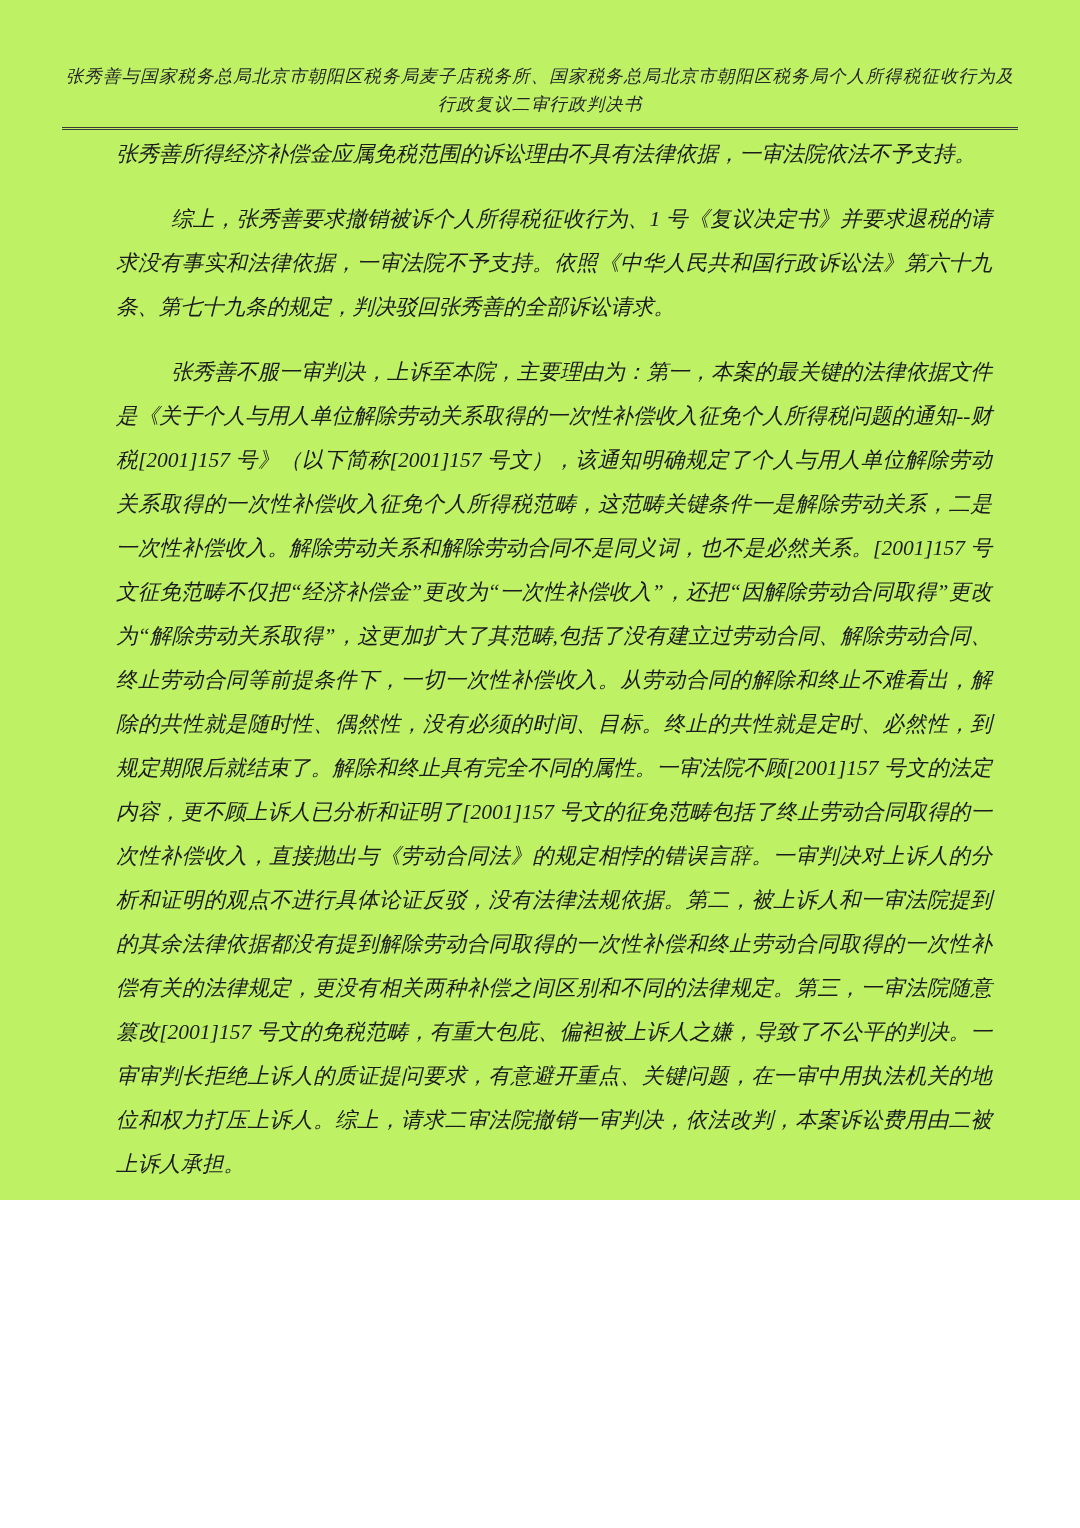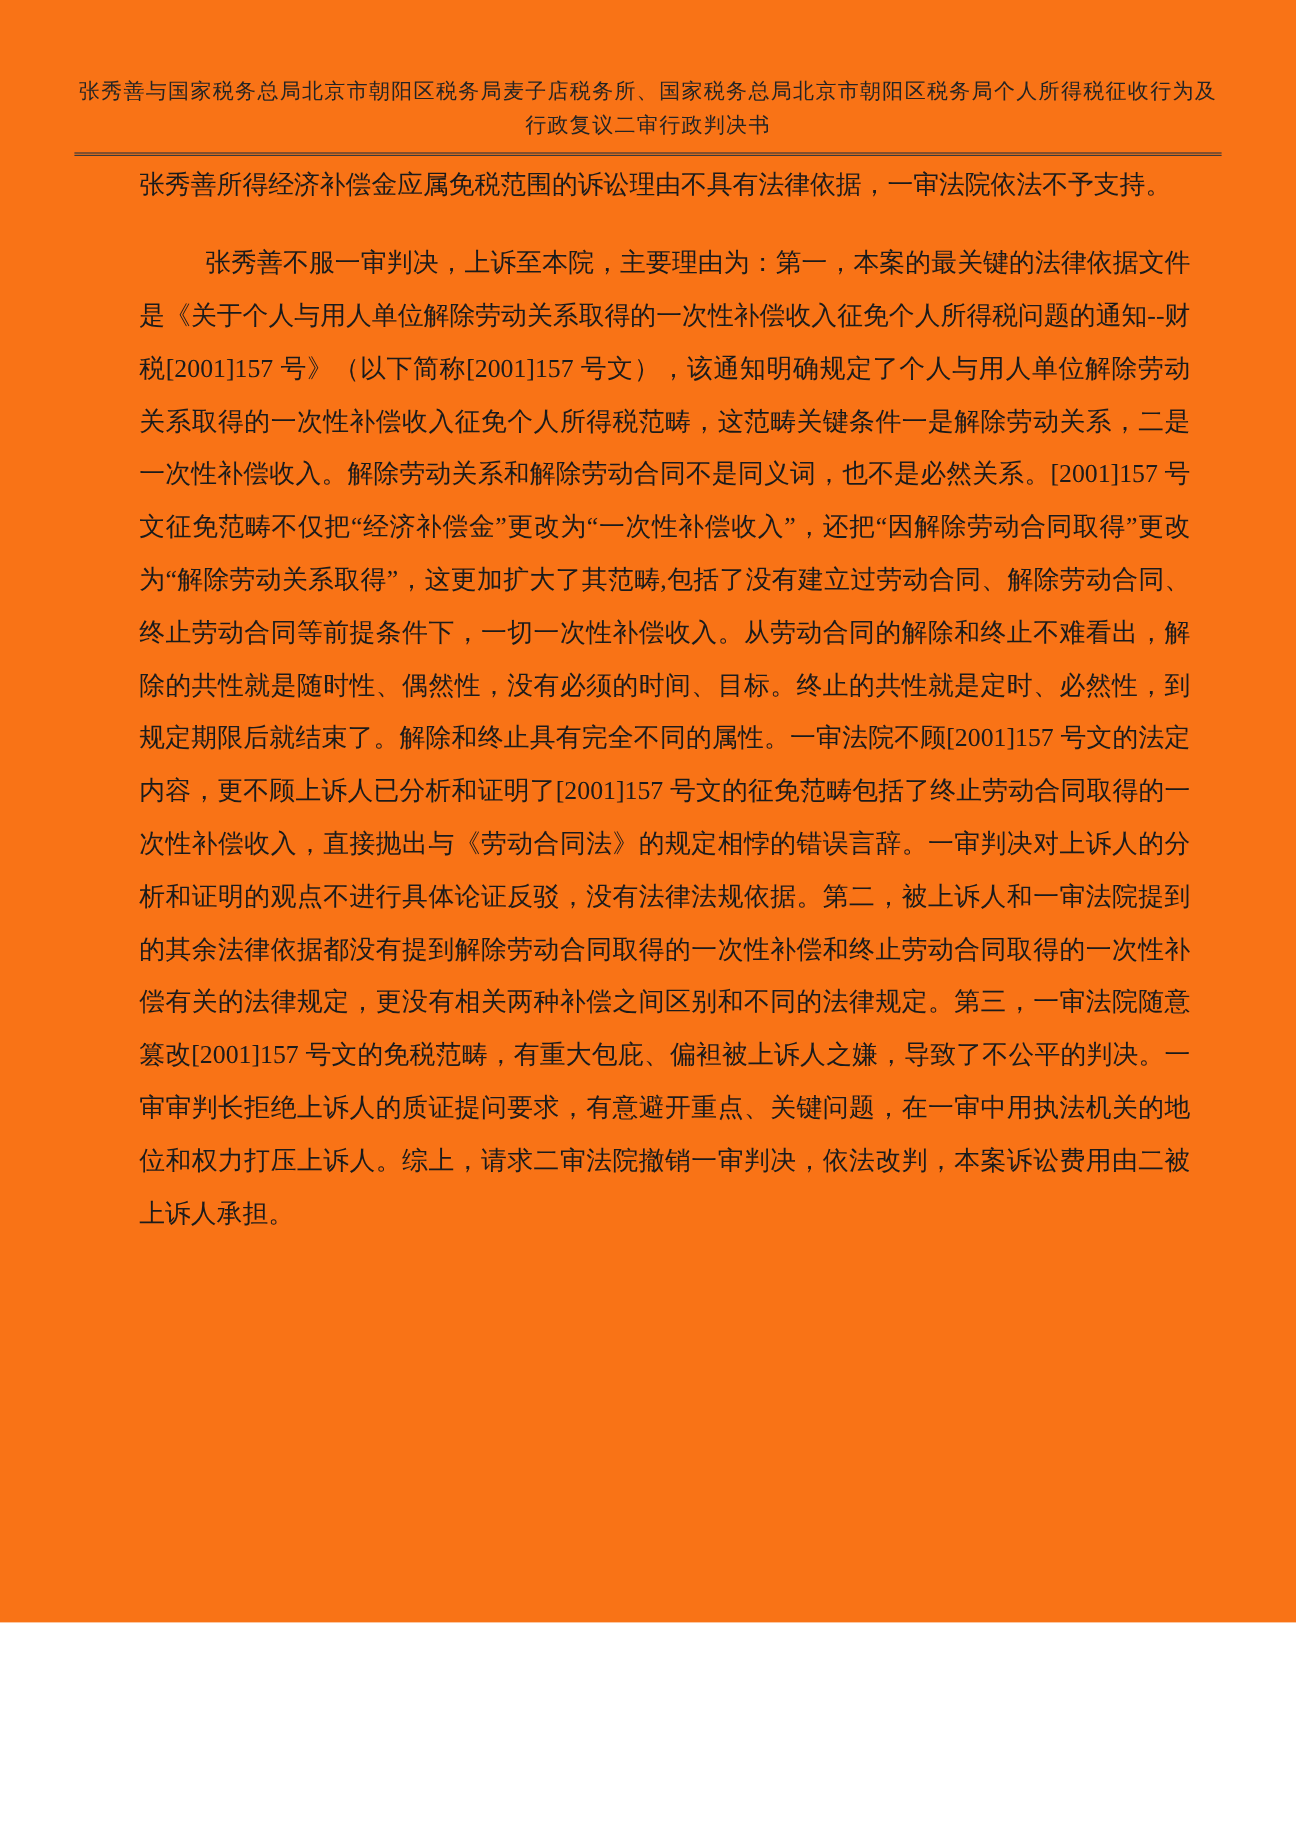--- a/index.html
+++ b/index.html
@@ -9,24 +9,25 @@
   }
   body {
     width: 1080px;
     height: 1528px;
     font-family: "Liberation Serif", "DejaVu Serif", serif;
     color: #1c1c1c;
   }
   .page {
     position: relative;
     width: 1080px;
-    height: 1352px;
-    background: #f97316;
+    height: 1200px;
+    background: #bef264;
     overflow: hidden;
     box-sizing: border-box;
+    font-style: italic;
   }
   .doc-header {
     margin: 62px 62px 0 62px;
     text-align: center;
     font-size: 17.5px;
     line-height: 28px;
     letter-spacing: 1.1px;
     color: #242424;
     padding-bottom: 9px;
     border-bottom: 3px double #3a3a3a;
@@ -60,20 +61,21 @@
 <body>
 
 <div class="page">
 
   <header class="doc-header">
     <div>张秀善与国家税务总局北京市朝阳区税务局麦子店税务所、国家税务总局北京市朝阳区税务局个人所得税征收行为及行政复议二审行政判决书</div>
   </header>
 
   <main class="doc-body">
     <p class="para">张秀善所得经济补偿金应属免税范围的诉讼理由不具有法律依据，一审法院依法不予支持。</p>
+    <p class="para indent">综上，张秀善要求撤销被诉个人所得税征收行为、1 号《复议决定书》并要求退税的请求没有事实和法律依据，一审法院不予支持。依照《中华人民共和国行政诉讼法》第六十九条、第七十九条的规定，判决驳回张秀善的全部诉讼请求。</p>
     <p class="para indent">张秀善不服一审判决，上诉至本院，主要理由为：第一，本案的最关键的法律依据文件是《关于个人与用人单位解除劳动关系取得的一次性补偿收入征免个人所得税问题的通知--财税[2001]157 号》（以下简称[2001]157 号文），该通知明确规定了个人与用人单位解除劳动关系取得的一次性补偿收入征免个人所得税范畴，这范畴关键条件一是解除劳动关系，二是一次性补偿收入。解除劳动关系和解除劳动合同不是同义词，也不是必然关系。[2001]157 号文征免范畴不仅把“经济补偿金”更改为“一次性补偿收入”，还把“因解除劳动合同取得”更改为“解除劳动关系取得”，这更加扩大了其范畴,包括了没有建立过劳动合同、解除劳动合同、终止劳动合同等前提条件下，一切一次性补偿收入。从劳动合同的解除和终止不难看出，解除的共性就是随时性、偶然性，没有必须的时间、目标。终止的共性就是定时、必然性，到规定期限后就结束了。解除和终止具有完全不同的属性。一审法院不顾[2001]157 号文的法定内容，更不顾上诉人已分析和证明了[2001]157 号文的征免范畴包括了终止劳动合同取得的一次性补偿收入，直接抛出与《劳动合同法》的规定相悖的错误言辞。一审判决对上诉人的分析和证明的观点不进行具体论证反驳，没有法律法规依据。第二，被上诉人和一审法院提到的其余法律依据都没有提到解除劳动合同取得的一次性补偿和终止劳动合同取得的一次性补偿有关的法律规定，更没有相关两种补偿之间区别和不同的法律规定。第三，一审法院随意篡改[2001]157 号文的免税范畴，有重大包庇、偏袒被上诉人之嫌，导致了不公平的判决。一审审判长拒绝上诉人的质证提问要求，有意避开重点、关键问题，在一审中用执法机关的地位和权力打压上诉人。综上，请求二审法院撤销一审判决，依法改判，本案诉讼费用由二被上诉人承担。</p>
   </main>
 
   <footer class="doc-footer">
     <span>5 / 9</span>
   </footer>
 
 </div>
 
 </body></html>

